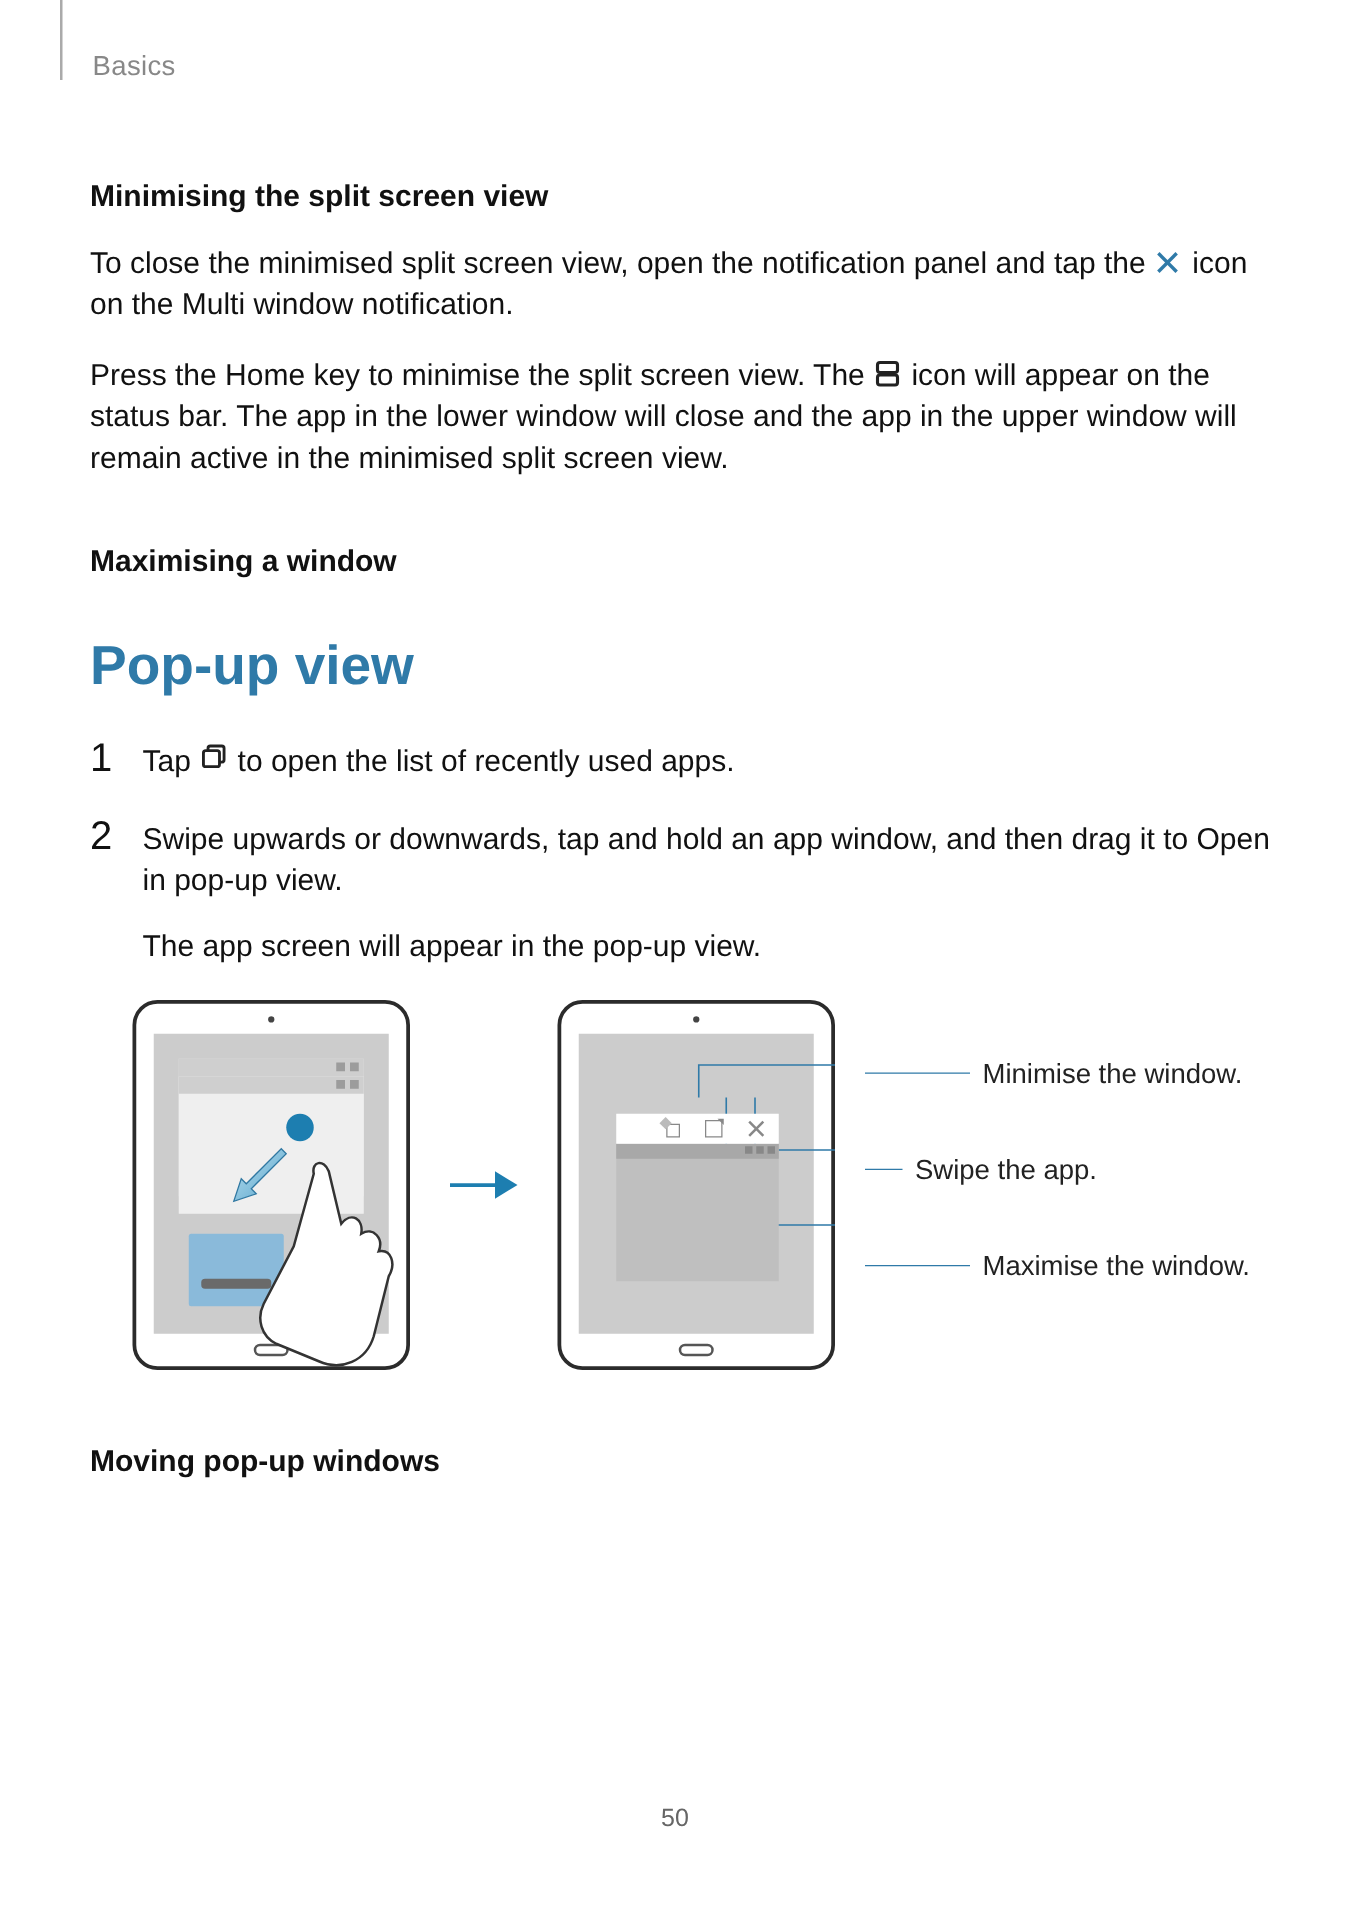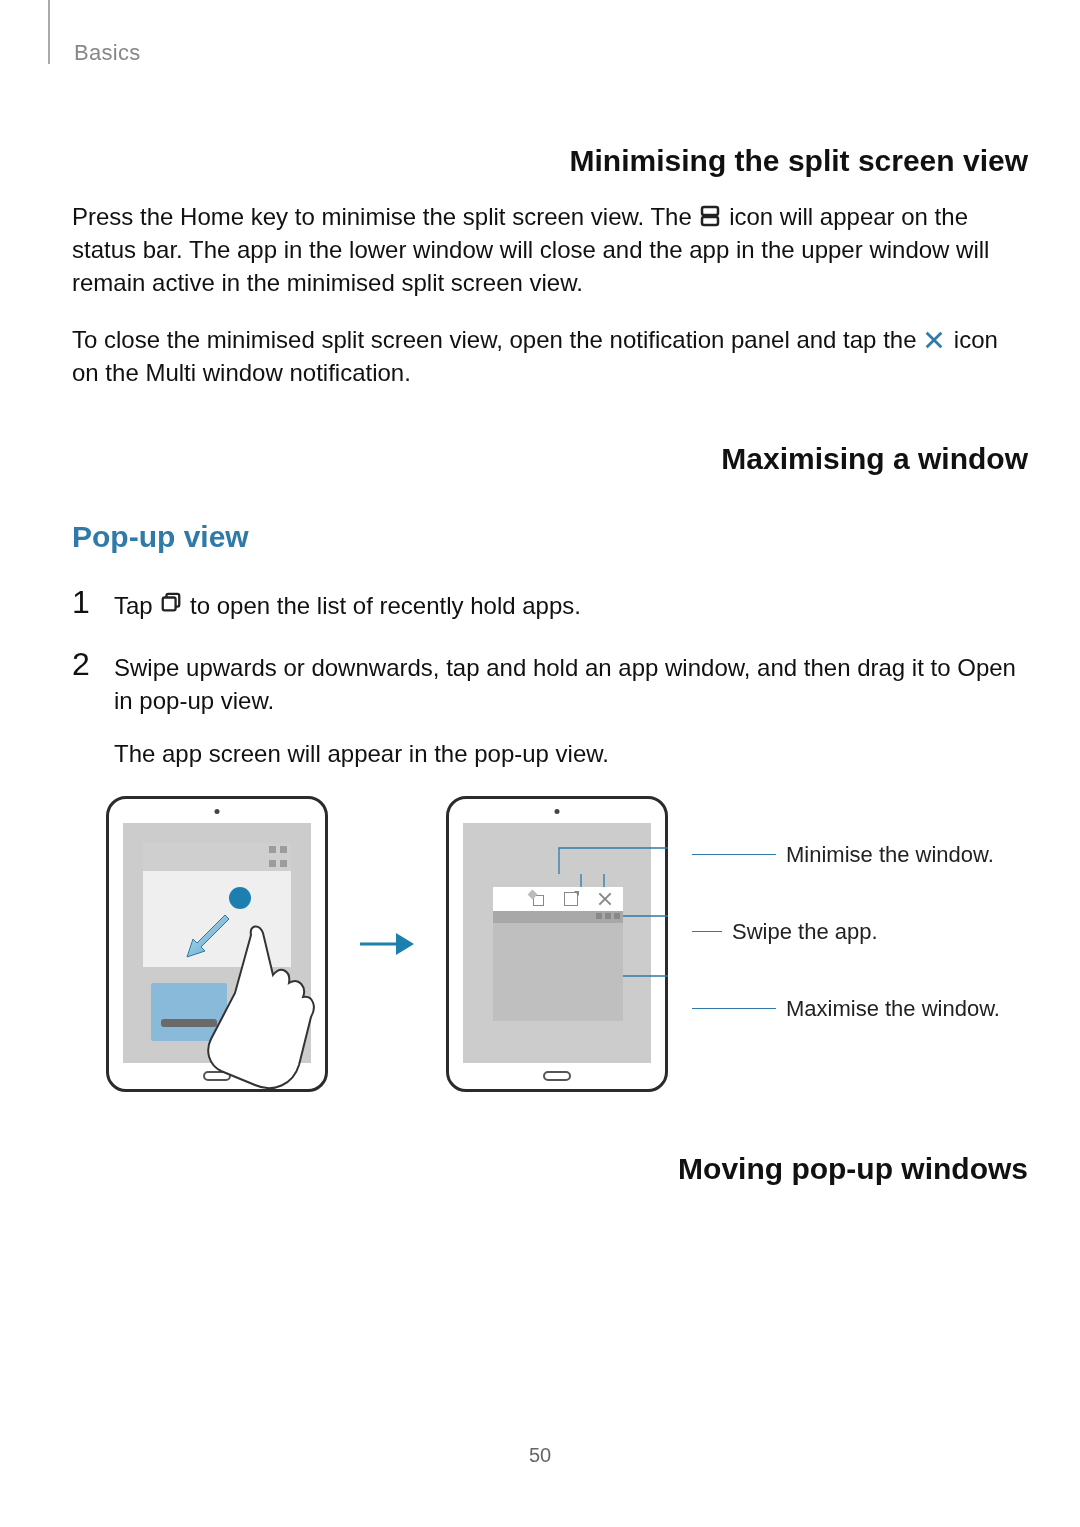--- a/index.html
+++ b/index.html
@@ -26,40 +26,39 @@
     background: #aaa;
   }
   .breadcrumb {
     font-size: 22px;
     color: #888;
     letter-spacing: 0.3px;
     margin-bottom: 78px;
     margin-left: 2px;
   }
   .h2 {
-    font-size: 30px;
+    font-size: 24px;
     font-weight: 700;
     color: #111;
     margin-bottom: 22px;
-    text-align: right;
   }
   .para {
     font-size: 24px;
     line-height: 1.38;
     color: #111;
     margin-bottom: 24px;
   }
   .para .inline-svg {
     display: inline-block;
     vertical-align: -3px;
     width: 24px;
     height: 24px;
   }
   .h1 {
-    font-size: 30px;
+    font-size: 44px;
     font-weight: 700;
     color: #2f7aa8;
     margin-top: 44px;
     margin-bottom: 32px;
   }
   .step {
     display: flex;
     gap: 18px;
     margin-bottom: 26px;
   }
@@ -282,58 +281,58 @@
 </head>
 <body>
 
 <div class="page">
   <div class="side-rule"></div>
   <div class="breadcrumb">Basics</div>
 
   <div class="h2">Minimising the split screen view</div>
 
   <p class="para">
+    <span>To close the minimised split screen view, open the notification panel and tap the </span>
+    <span class="inline-svg">
+      <svg viewBox="0 0 24 24" width="22" height="22">
+        <line x1="4" y1="4" x2="20" y2="20" stroke="#2f7aa8" stroke-width="3"></line>
+        <line x1="20" y1="4" x2="4" y2="20" stroke="#2f7aa8" stroke-width="3"></line>
+      </svg>
+    </span>
+    <span> icon on the Multi window notification.</span>
+  </p>
+
+  <p class="para">
     <span>Press the Home key to minimise the split screen view. The </span>
     <span class="inline-svg">
       <svg viewBox="0 0 24 24" width="24" height="24">
         <rect x="4" y="3" width="16" height="8" rx="2" fill="none" stroke="#222" stroke-width="2.5"></rect>
         <rect x="4" y="13" width="16" height="8" rx="2" fill="none" stroke="#222" stroke-width="2.5"></rect>
       </svg>
     </span>
     <span> icon will appear on the status bar. The app in the lower window will close and the app in the upper window will remain active in the minimised split screen view.</span>
-  </p>
-
-  <p class="para">
-    <span>To close the minimised split screen view, open the notification panel and tap the </span>
-    <span class="inline-svg">
-      <svg viewBox="0 0 24 24" width="22" height="22">
-        <line x1="4" y1="4" x2="20" y2="20" stroke="#2f7aa8" stroke-width="3"></line>
-        <line x1="20" y1="4" x2="4" y2="20" stroke="#2f7aa8" stroke-width="3"></line>
-      </svg>
-    </span>
-    <span> icon on the Multi window notification.</span>
   </p>
 
   <div class="section-gap"></div>
 
   <div class="h2">Maximising a window</div>
 
   <div class="h1">Pop-up view</div>
 
   <div class="step">
     <div class="step-num">1</div>
     <div class="step-body">
       <span>Tap </span>
       <span class="inline-svg">
         <svg viewBox="0 0 24 24" width="24" height="22">
           <rect x="3" y="6" width="14" height="14" rx="2" fill="none" stroke="#222" stroke-width="2.5"></rect>
           <path d="M7 6 V4 a2 2 0 0 1 2 -2 h10 a2 2 0 0 1 2 2 v10 a2 2 0 0 1 -2 2 h-2" fill="none" stroke="#222" stroke-width="2.5"></path>
         </svg>
       </span>
-      <span> to open the list of recently hold apps.</span>
+      <span> to open the list of recently used apps.</span>
     </div>
   </div>
 
   <div class="step">
     <div class="step-num">2</div>
     <div class="step-body">
       <span>Swipe upwards or downwards, tap and hold an app window, and then drag it to </span>
       <span class="bold">Open in pop-up view</span><span>.</span>
       <div class="sub">The app screen will appear in the pop-up view.</div>
     </div>

